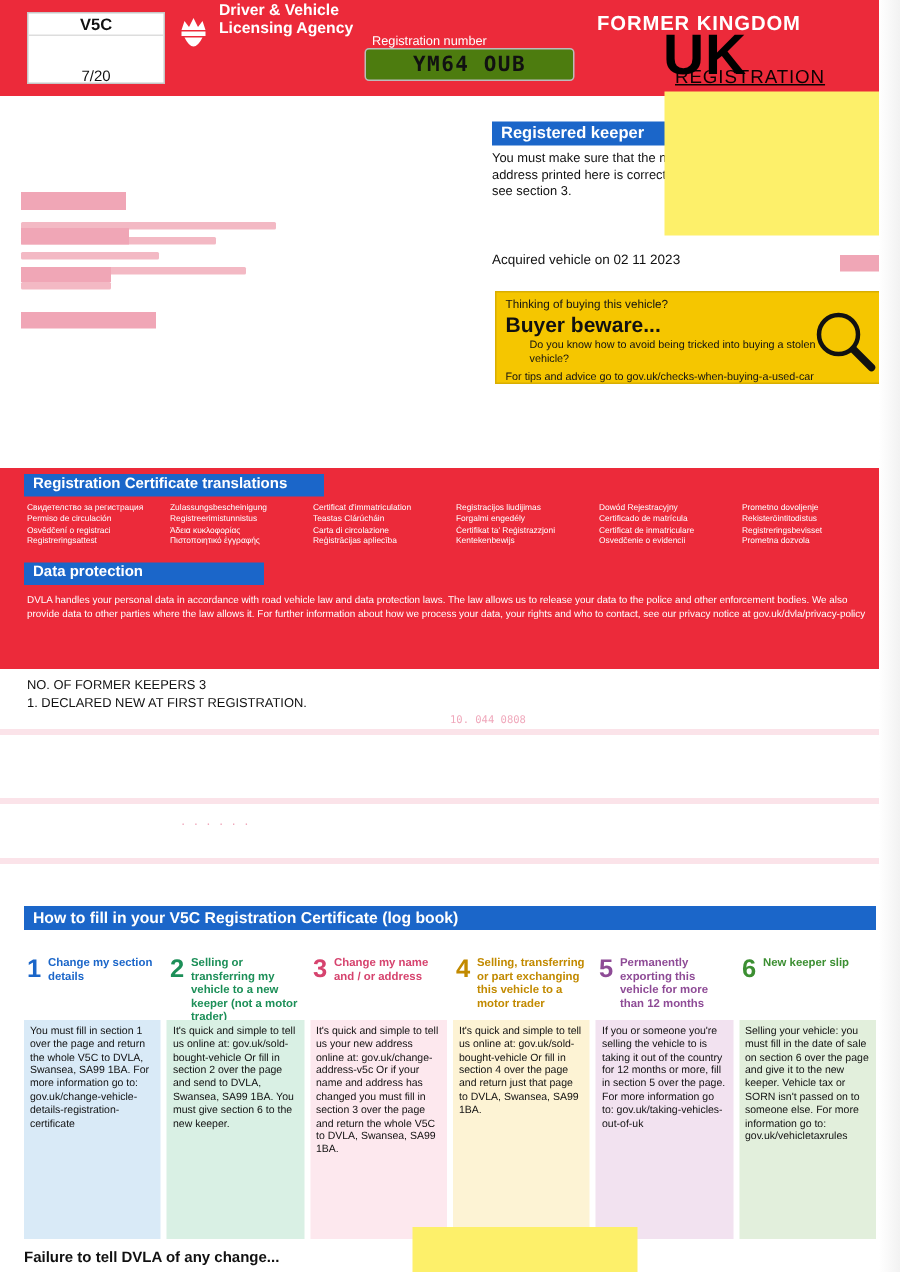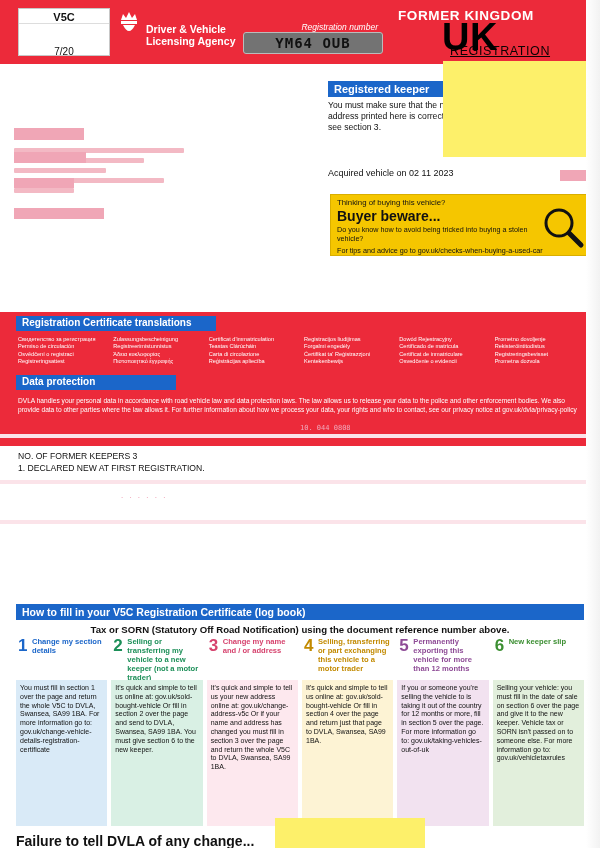--- a/index.html
+++ b/index.html
@@ -32,30 +32,30 @@
     height:13px; background:#ef8ba0; margin:2px 6px 0 6px;
   }
   .v5c-box .v5c-date {
     text-align:center; font-size:10px; padding-top:20px; color:#111;
   }
   .dvla-crown {
     position:absolute; left:118px; top:11px; width:22px; height:26px;
   }
   .dvla-crown svg { display:block; }
   .dvla-name {
-    position:absolute; left:146px; top:24px; width:110px;
+    position:absolute; left:146px; top:2px; width:110px;
     color:#fff; font-size:10.5px; font-weight:bold; line-height:11.5px;
   }
   .reg-num-label {
     position:absolute; left:248px; top:22px; width:130px;
-    color:#fff; font-size:8.5px; text-align:right;font-style:italic;
+    color:#fff; font-size:8.5px; text-align:left;
   }
   .reg-plate {
     position:absolute; left:243px; top:32px; width:140px; height:22px;
-    background:#737373; border:1px solid #bbb; border-radius:3px;
+    background:#4d7c0f; border:1px solid #bbb; border-radius:3px;
     display:flex; align-items:center; justify-content:center;
     font-family:"DejaVu Sans Mono", monospace;
     font-size:14px; font-weight:bold; letter-spacing:1px; color:#111;
   }
   .uk-title {
     position:absolute; left:398px; top:8px;
     color:#fff; font-size:13.5px; font-weight:bold; letter-spacing:0.6px;
   }
   .uk-big {
     position:absolute; left:398px; top:22px;
@@ -107,21 +107,21 @@
     background:#fdf06a;
   }
 
   
   .bb-box {
     position:absolute; left:330px; top:194px; width:264px; height:62px;
     background:#f5c600; border:1px solid #d9ae00;
   }
   .bb-t1 { position:absolute; left:6px; top:3px; font-size:7.8px; color:#111; }
   .bb-t2 { position:absolute; left:6px; top:13px; font-size:14px; font-weight:bold; color:#111; }
-  .bb-t3 { position:absolute; left:6px; top:30px; font-size:7.2px; color:#111; line-height:9px; width:210px; }
+  .bb-t3 { position:absolute; left:22px; top:30px; font-size:7.2px; color:#111; line-height:9px; width:210px; }
   .bb-t4 { position:absolute; left:6px; top:51px; font-size:7.2px; color:#111; }
   .mag {
     position:absolute; right:8px; top:10px; width:44px; height:44px;
   }
 
   
   .notice {
     position:absolute; left:0; top:260px; width:600px; height:52px;
     background:#ec2a3a; color:#fff; text-align:center;
   }
@@ -148,21 +148,21 @@
 
   
   .sn-band { position:absolute; left:0; top:424px; width:600px; height:22px; background:#ec2a3a; }
   .sn-head {
     position:absolute; left:16px; top:427px; height:15px;
     color:#fff; font-size:10px; font-weight:bold;
   }
   .sn-body { position:absolute; left:18px; top:450px; width:400px; font-size:8.6px; line-height:12px; color:#111; }
 
   
-  .ghost { position:absolute; left:0; top:420px; width:600px; height:150px; }
+  .ghost { position:absolute; left:0; top:472px; width:600px; height:150px; }
   .ghost .gline { position:absolute; background:#f7cdd6; height:4px; }
   .ghost .gtxt { position:absolute; color:#f0a8bb; font-size:7px; font-family:"DejaVu Sans Mono", monospace; }
 
   
   .howto-head {
     position:absolute; left:16px; top:604px; width:568px; height:16px;
     background:#1b66c9; color:#fff; font-size:10.5px; font-weight:bold;
     padding:2px 0 0 6px;
   }
   .tax-line {
@@ -197,21 +197,21 @@
   .c4 .num, .c4 .ttl { color:#c28a00; }
   .c5 .num, .c5 .ttl { color:#8e4b96; }
   .c6 .num, .c6 .ttl { color:#3c8f32; }
 
   .sticky-bottom {
     position:absolute; left:275px; top:818px; width:150px; height:30px;
     background:#fdf06a;
   }
   .foot {
     position:absolute; left:16px; top:833px; width:568px;
-    font-size:14px; font-weight:bold; color:#111;
+    font-size:10px; font-weight:bold; color:#111;
   }
   .scan-edge {
     position:absolute; left:586px; top:0; width:14px; height:848px;
     background:linear-gradient(90deg,#ffffff,#f2f2f2);
   }
 </style>
 </head>
 <body>
 
 <div class="page">
@@ -330,21 +330,20 @@
     <div class="gtxt" style="left:300px; top:4px;">10. 044 0808</div>
     <div class="gtxt" style="left:120px; top:72px;">. . . . . .</div>
   </div>
 
   <div class="sn-body">
     <div>NO. OF FORMER KEEPERS   3</div>
     <div>1.  DECLARED NEW AT FIRST REGISTRATION.</div>
   </div>
 
   <div class="howto-head">How to fill in your V5C Registration Certificate (log book)</div>
-  <div class="tax-line">Tax or SORN (Statutory Off Road Notification) using the document reference number above.</div>
 
   <div class="cards">
     <div class="card c1">
       <div class="num">1</div>
       <div class="ttl">Change my section details</div>
       <div class="body">You must fill in section 1 over the page and return the whole V5C to DVLA, Swansea, SA99 1BA. For more information go to: gov.uk/change-vehicle-details-registration-certificate</div>
     </div>
     <div class="card c2">
       <div class="num">2</div>
       <div class="ttl">Selling or transferring my vehicle to a new keeper (not a motor trader)</div>

